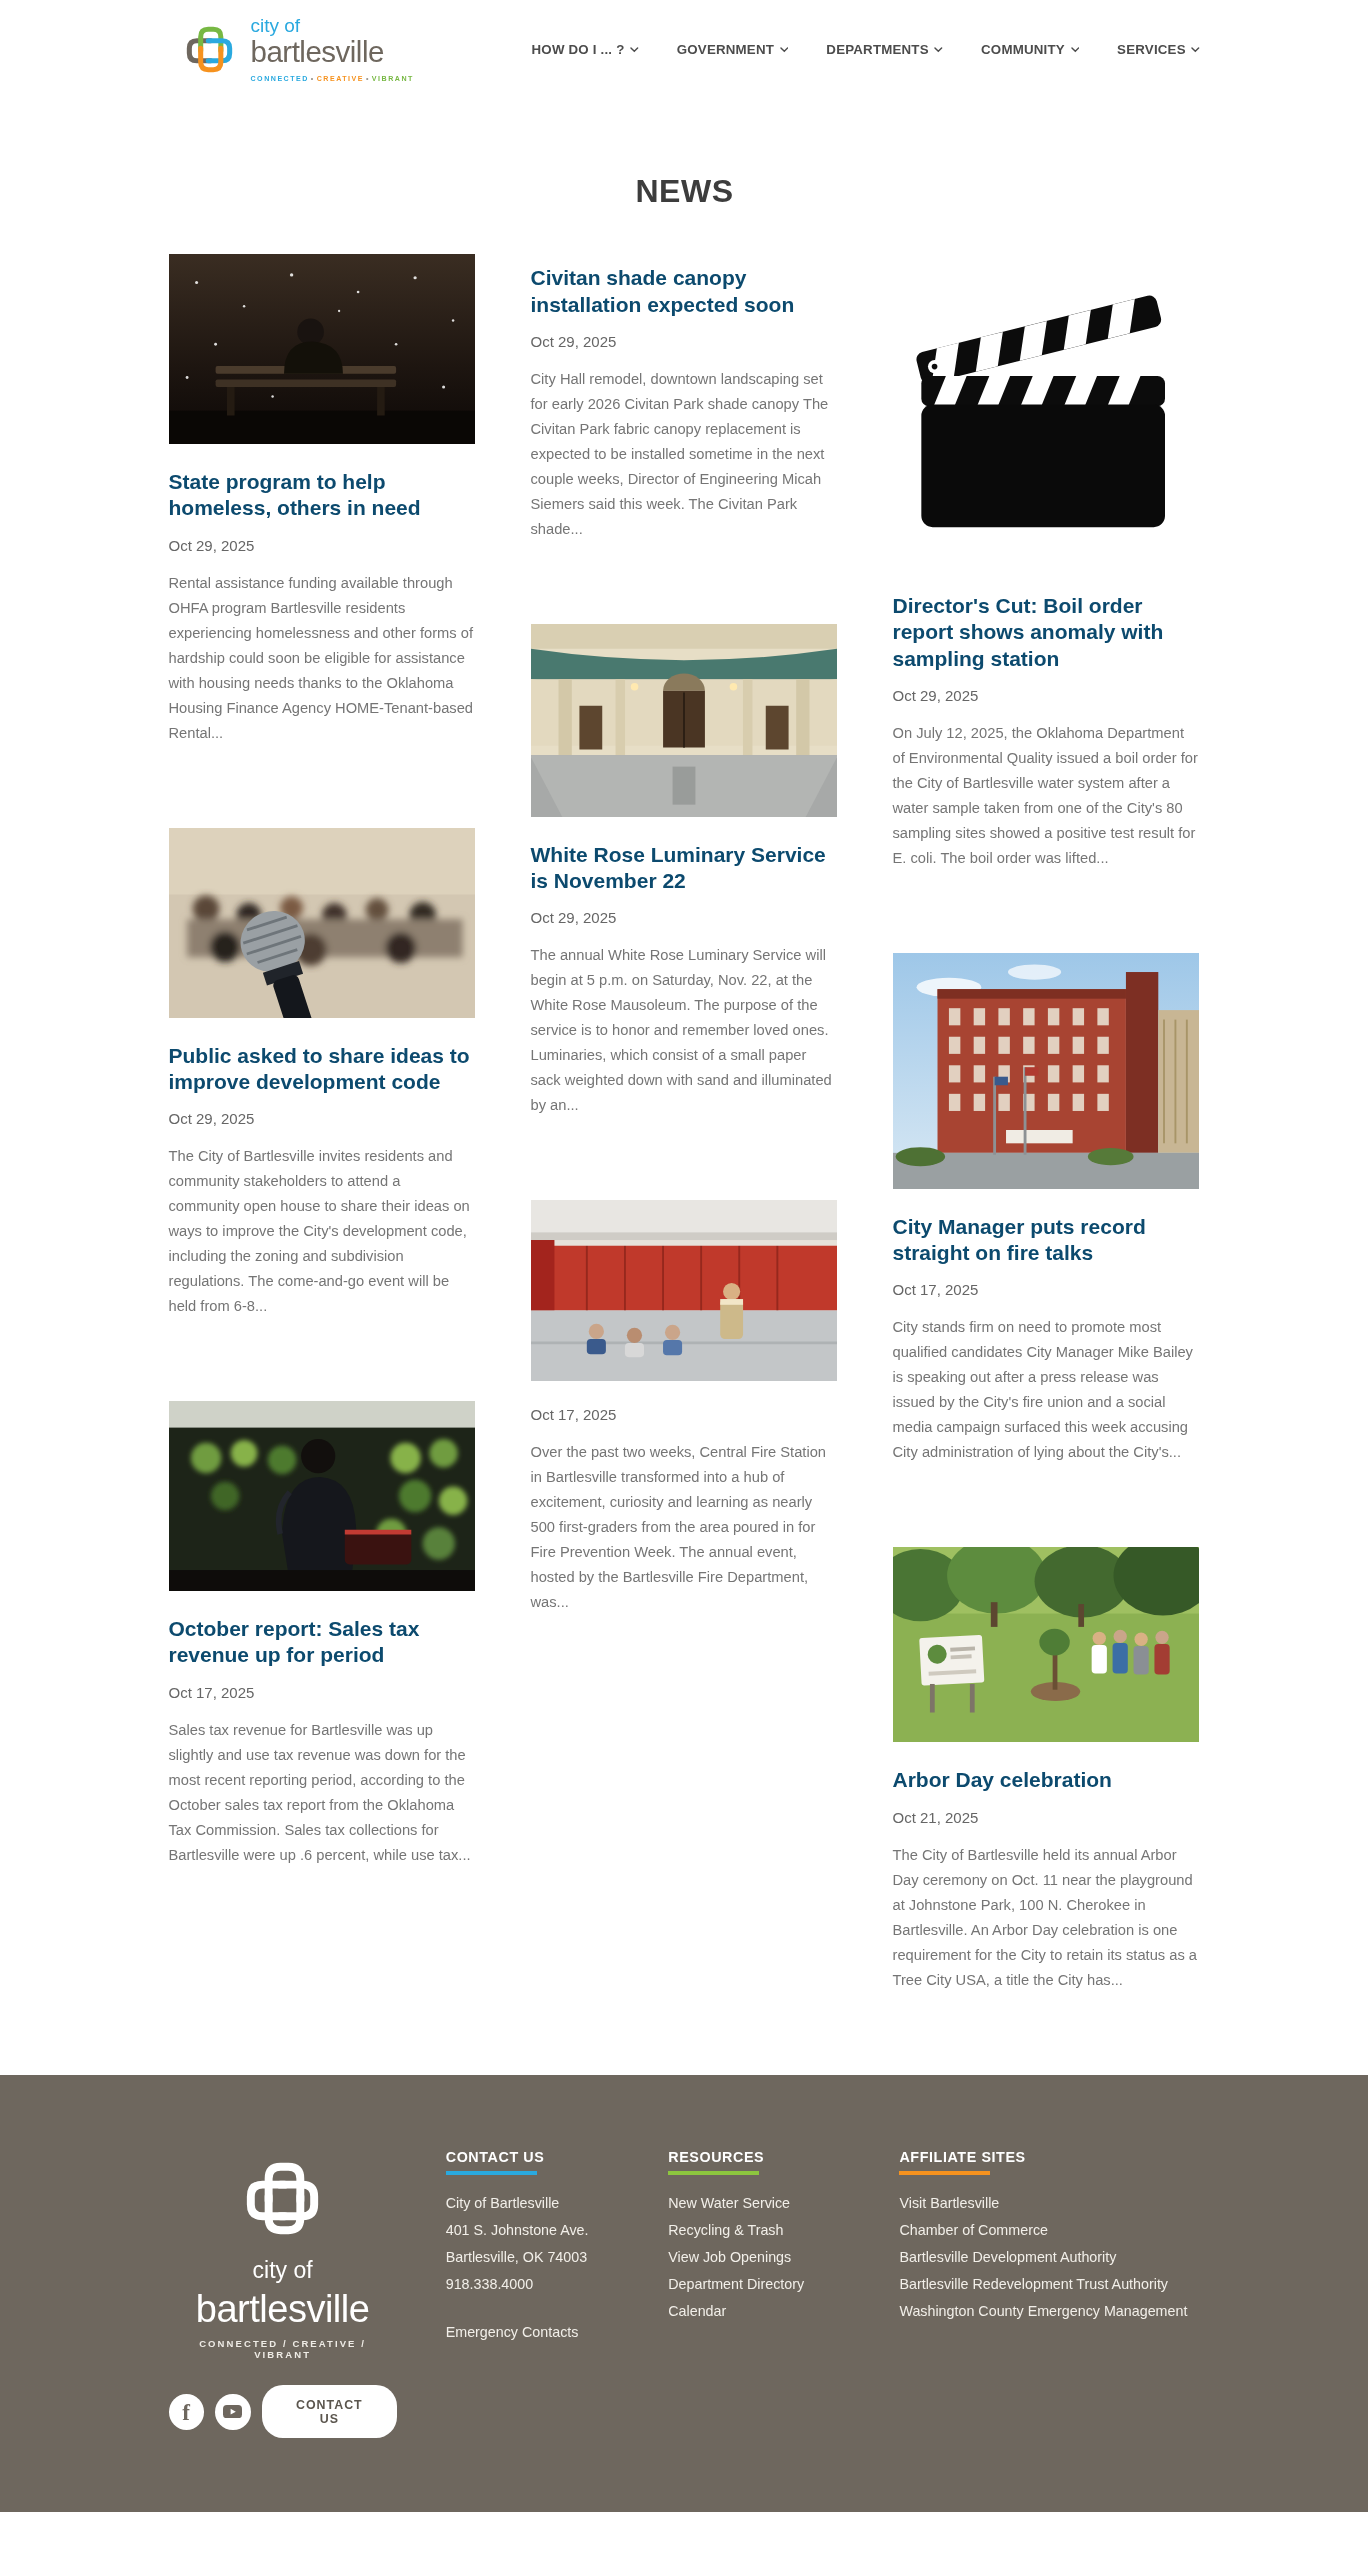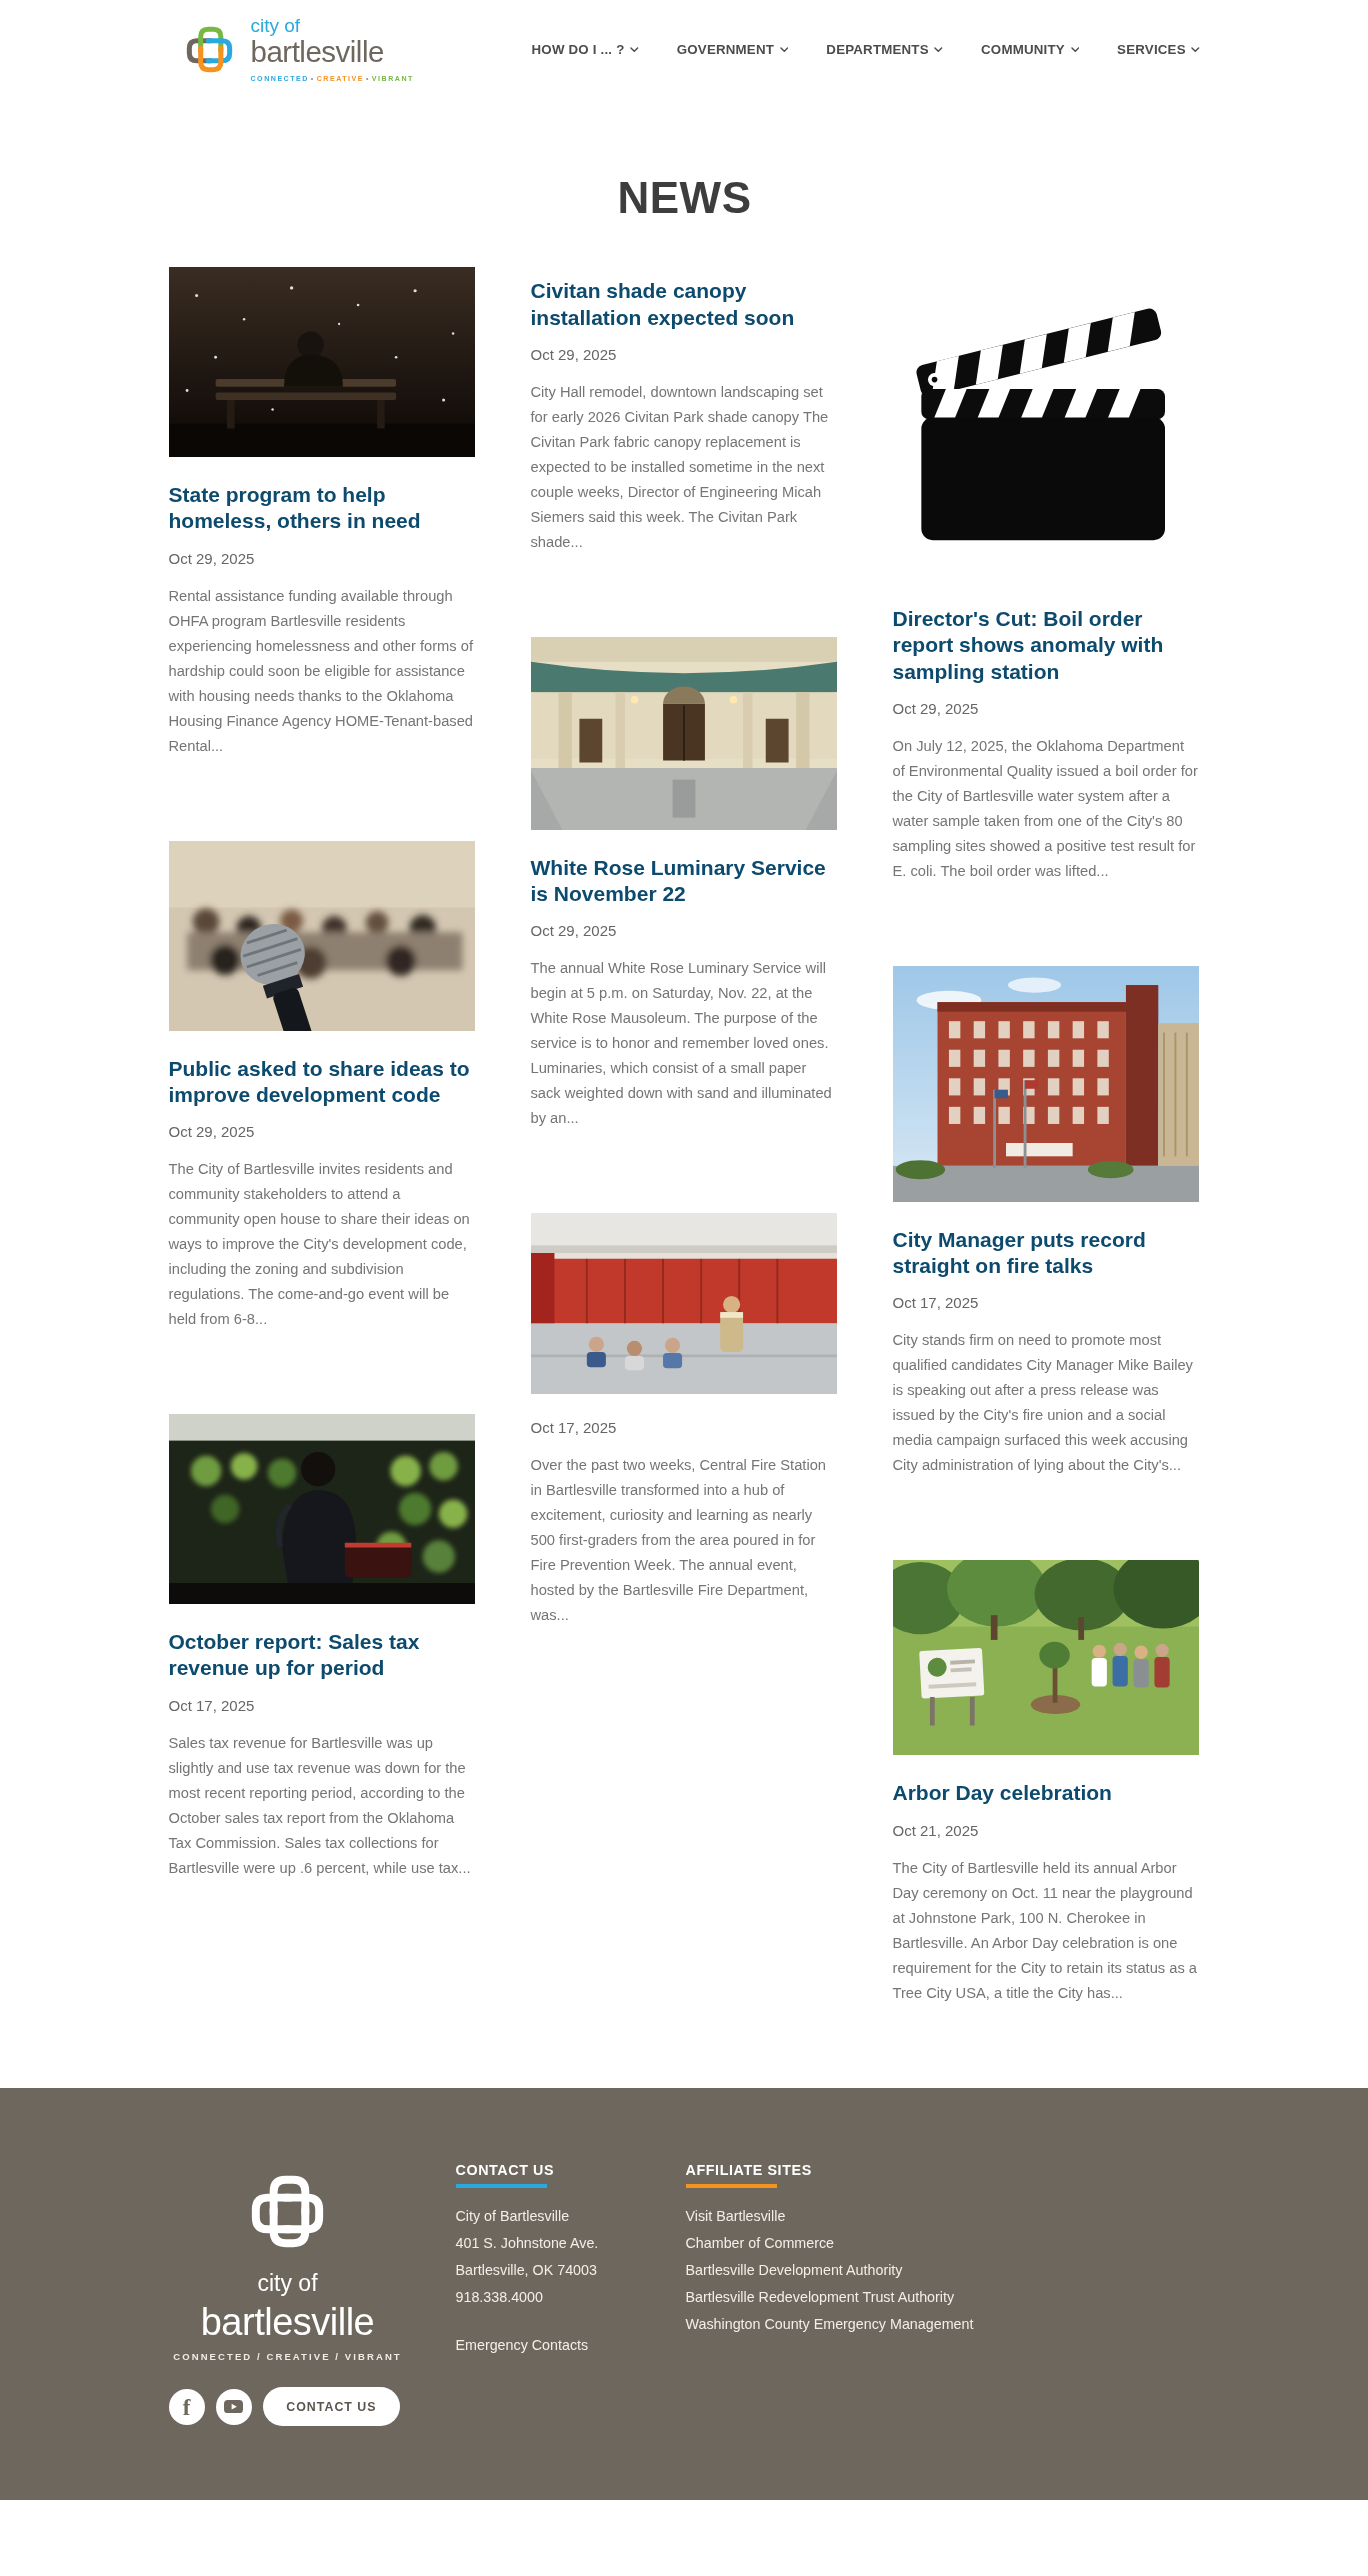--- a/index.html
+++ b/index.html
@@ -21,21 +21,21 @@
   .logo-city { font-size:29.5px; color:#6e675e; letter-spacing:-0.5px; }
   .logo-tagline { margin-top:10px; font-size:7.1px; letter-spacing:1.5px; font-weight:700; }
   .tg-sep { color:#9a948b; margin:0 1.9px; }
   .tg-blue{color:#2aa9df}.tg-orange{color:#f6921e}.tg-green{color:#77b843}
   .main-nav { display:flex; align-items:flex-start; gap:38px; list-style:none; }
   .nav-item { display:flex; align-items:center; gap:5.7px; font-size:13.3px; font-weight:700;
     color:#4c4c4c; letter-spacing:0.2px; cursor:pointer; text-decoration:none; }
   .nav-item svg { margin-top:1.9px; }
   
   .page-title {
-    text-align:center; font-size:44px; font-weight:600; color:#3d3d3d;
+    text-align:center; font-size:32px; font-weight:600; color:#3d3d3d;
     letter-spacing:0.5px; margin:78px 0 44px;
   }
   .news-grid { width:1032px; margin:0 auto; display:flex; gap:56px; }
   .news-col { width:306px; display:flex; flex-direction:column; }
   .article { margin-bottom:82px; }
   .article.no-image { padding-top:11.4px; }
   .article-img { width:100%; display:block; margin-bottom:25px; overflow:hidden; cursor:pointer; }
   .article-img svg { width:100%; height:100%; display:block; }
   .article-title { font-size:21px; font-weight:700; color:#0c4a6e; line-height:1.25;
     margin-bottom:15px; cursor:pointer; }
@@ -501,20 +501,29 @@
     <div class="footer-col" style="width:181px">
       <div class="footer-heading">CONTACT US</div>
       <div class="heading-bar bar-blue"></div>
       <span class="footer-static">City of Bartlesville</span>
       <span class="footer-static">401 S. Johnstone Ave.</span>
       <span class="footer-static">Bartlesville, OK 74003</span>
       <span class="footer-static">918.338.4000</span>
       <a class="footer-link emergency">Emergency Contacts</a>
     </div>
 
+    <div class="footer-col" style="width:190px">
+      <div class="footer-heading">RESOURCES</div>
+      <div class="heading-bar bar-green"></div>
+      <a class="footer-link">New Water Service</a>
+      <a class="footer-link">Recycling &amp; Trash</a>
+      <a class="footer-link">View Job Openings</a>
+      <a class="footer-link">Department Directory</a>
+      <a class="footer-link">Calendar</a>
+    </div>
 
     <div class="footer-col" style="width:314px">
       <div class="footer-heading">AFFILIATE SITES</div>
       <div class="heading-bar bar-orange"></div>
       <a class="footer-link">Visit Bartlesville</a>
       <a class="footer-link">Chamber of Commerce</a>
       <a class="footer-link">Bartlesville Development Authority</a>
       <a class="footer-link">Bartlesville Redevelopment Trust Authority</a>
       <a class="footer-link">Washington County Emergency Management</a>
     </div>

